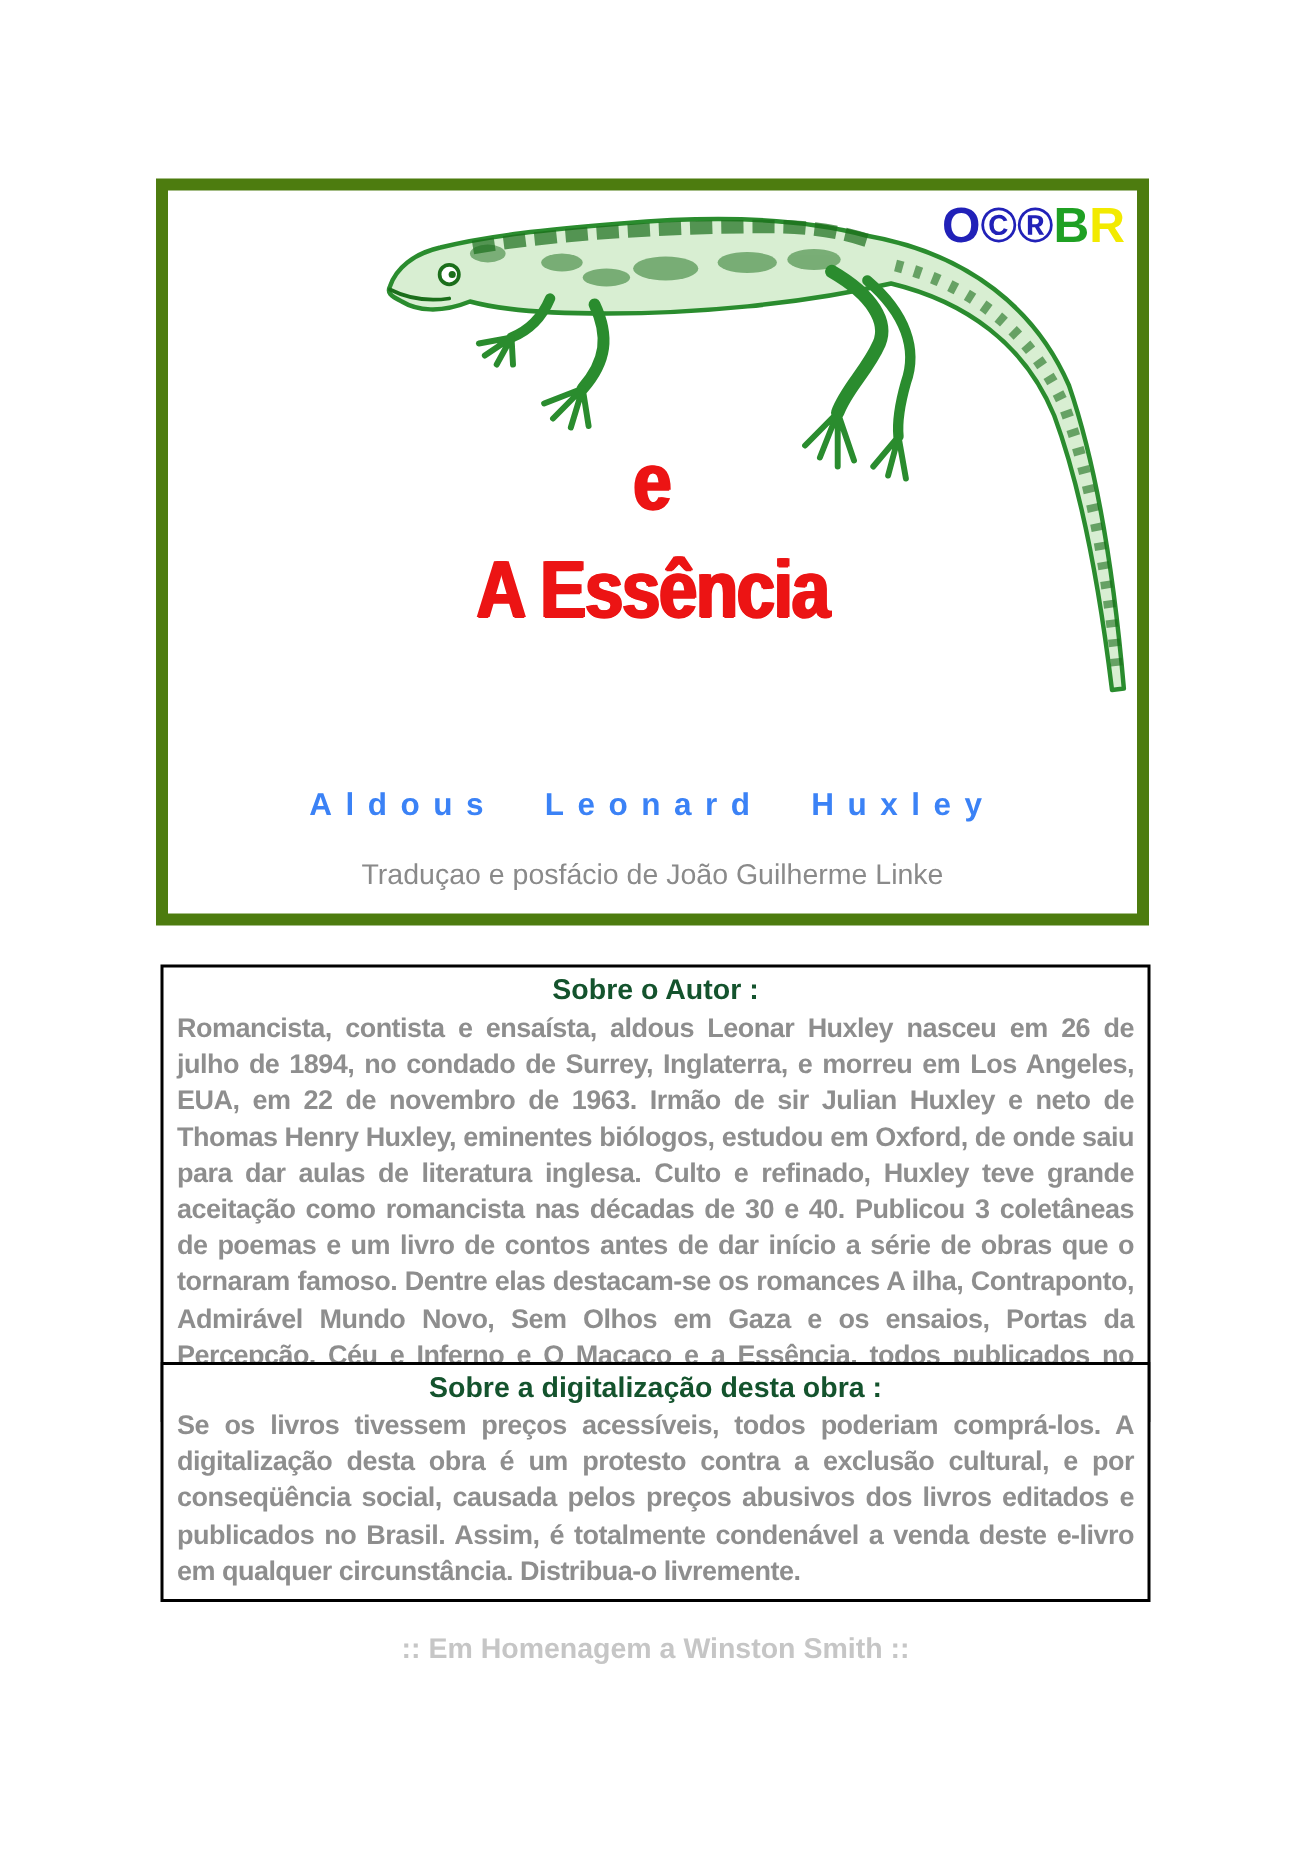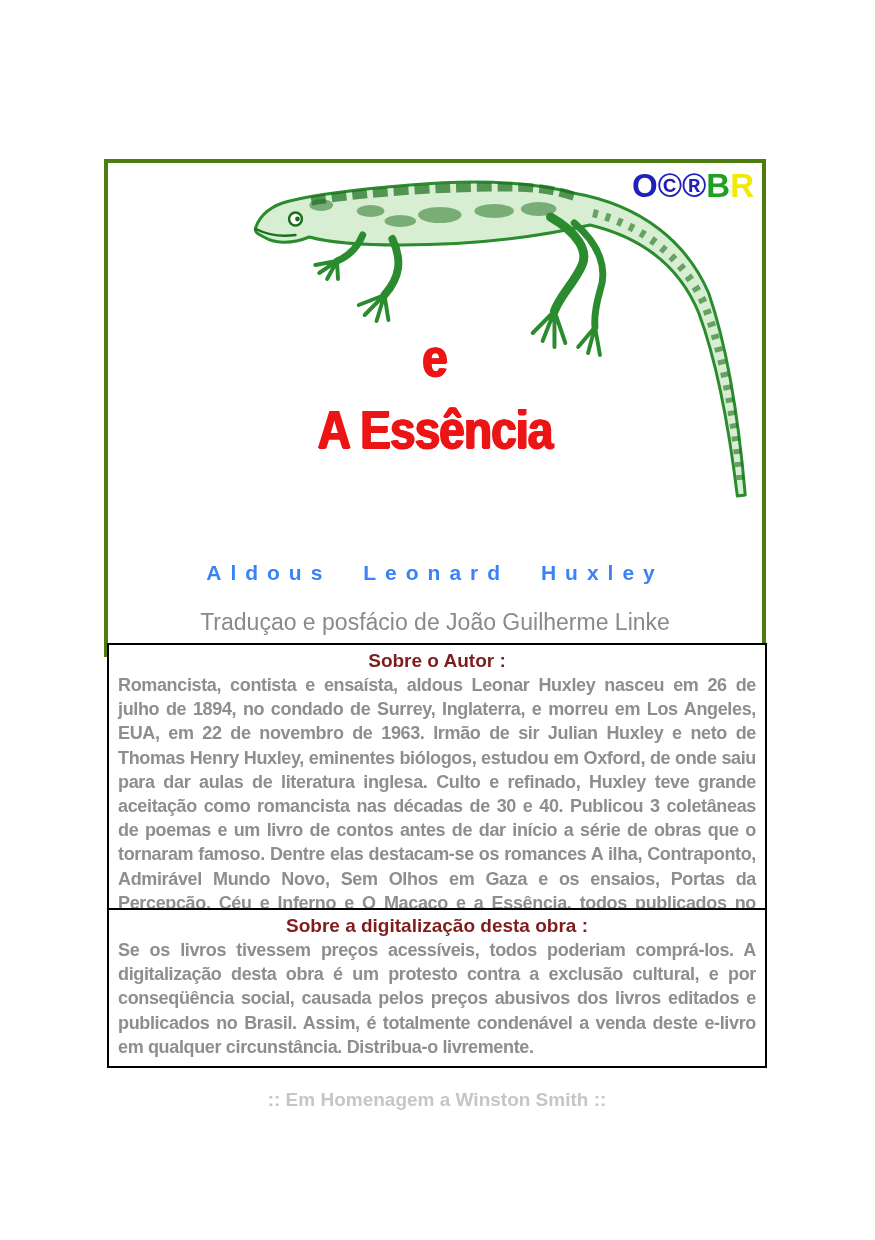--- a/index.html
+++ b/index.html
@@ -10,23 +10,22 @@
     background: #ffffff;
     font-family: "Liberation Sans", sans-serif;
     overflow: hidden;
   }
 
   
   .cover-box {
     position: absolute;
     left: 104px; top: 119px;
     width: 662px; height: 498px;
-    border: 4px solid #4d7c0f;
+    border: 8px solid #4d7c0f;
     box-sizing: border-box;
-    margin-top: 40px;
   }
   .lizard {
     position: absolute;
     left: 144px; top: 2px;
     width: 514px; height: 345px;
   }
   .logo {
     position: absolute;
     top: 4px; right: 8px;
     font-size: 33px;
@@ -61,41 +60,41 @@
     letter-spacing: 9px;
     word-spacing: 17px;
     color: #3b82f6;
     white-space: nowrap;
   }
   .credit {
     position: absolute;
     left: 0; top: 446px;
     width: 100%;
     text-align: center;
-    font-size: 23px;
+    font-size: 19px;
   }
 
   
   .text-box {
     position: absolute;
     left: 107px;
     width: 660px;
     border: 2px solid #000;
     box-sizing: border-box;
     padding: 3px 9px 7px 9px;
     background: #fff;
   }
   .box-about-author { top: 643px; min-height: 267px; }
   .box-about-digitization { top: 908px; min-height: 152px; }
   .box-heading {
     text-align: center;
     font-weight: bold;
     font-size: 19px;
     line-height: 25px;
-    color: #7f1d1d;
+    color: #14532d;
   }
   .box-body {
     margin: 0;
     font-weight: bold;
     font-size: 18px;
     line-height: 24.2px;
     letter-spacing: -0.35px;
     text-align: justify;
   }
 

